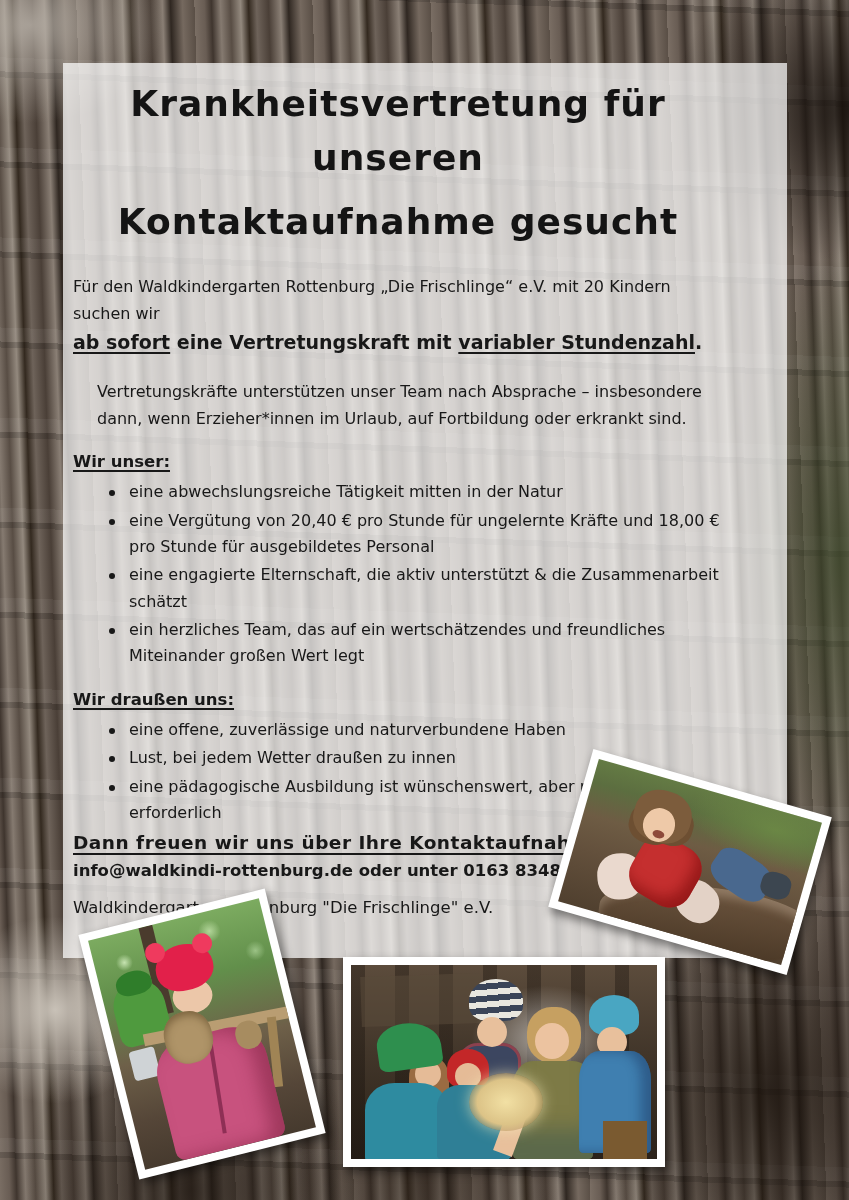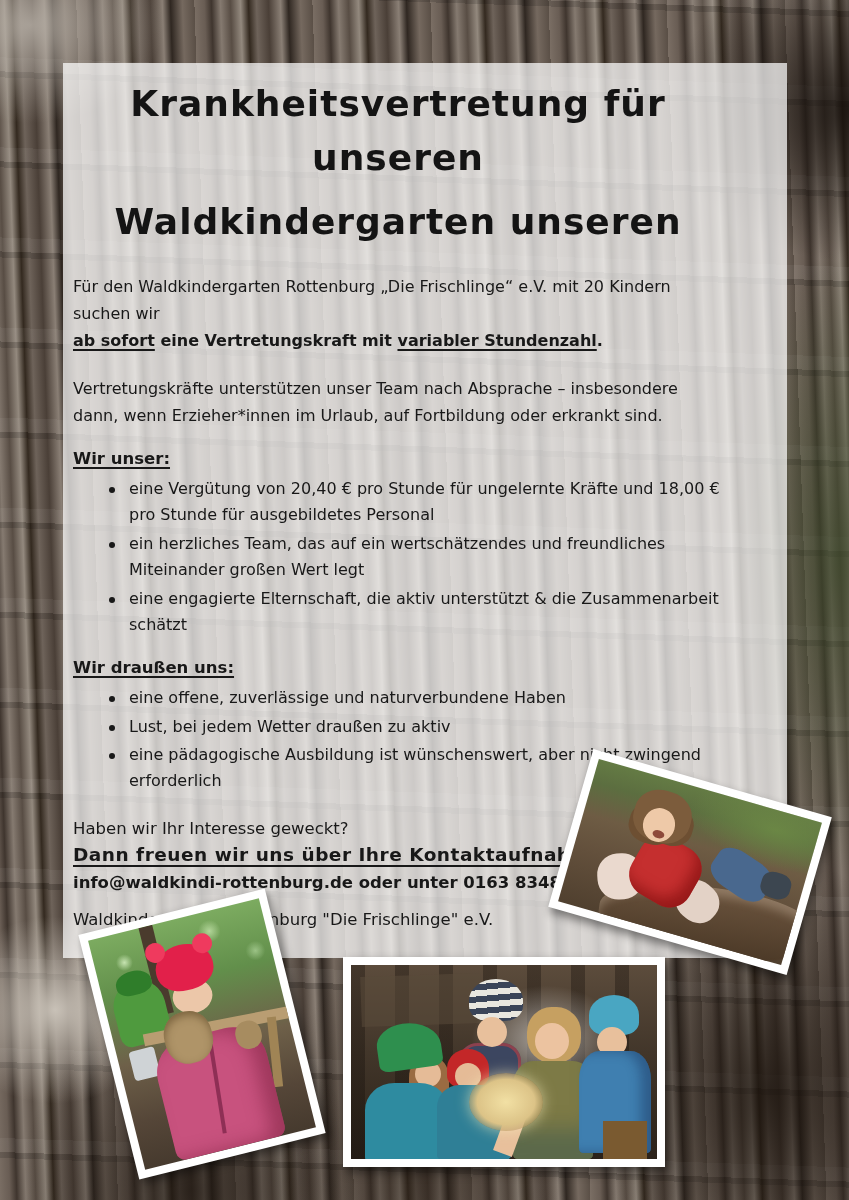--- a/index.html
+++ b/index.html
@@ -36,23 +36,23 @@
   .content{
     position:absolute;left:63px;top:63px;width:672px;z-index:2;
     padding:14px 12px 0 10px;box-sizing:border-box;
   }
   .title{ text-align:center;font-weight:bold;letter-spacing:1px; }
   .title .t1,.title .t2{ font-size:36px;line-height:1.5;display:block;color:#141414; }
   .title .t2{ margin-top:10px; }
   p{ margin:0; }
   .body-txt{ font-size:16px;line-height:1.7; }
   .intro{ margin-top:24px; }
-  .intro-strong{ font-size:16px;font-weight:bold;line-height:1.6; }
+  .intro-strong{ font-size:19px;font-weight:bold;line-height:1.6; }
   .u{ text-decoration:underline;text-underline-offset:3px;text-decoration-thickness:2px; }
-  .desc{ margin-top:20px; }
+  .desc{ margin-top:20px;margin-left:24px; }
   .sect{ margin-top:20px;font-size:16.5px;font-weight:bold;text-decoration:underline;
          text-underline-offset:3px;text-decoration-thickness:1.5px; }
   ul.blist{ margin:8px 0 0 0;padding:0 0 0 36px;list-style:none; }
   ul.blist li{ position:relative;font-size:16px;line-height:1.65;margin-bottom:2px;padding-left:20px; }
   ul.blist li .dot{ position:absolute;left:0;top:11px;width:6px;height:6px;border-radius:50%;background:#181818; }
   .question{ margin-top:24px;font-size:16.5px; }
   .cta{ margin-top:6px;font-size:18.5px;font-weight:bold;text-decoration:underline;
         text-underline-offset:4px;text-decoration-thickness:2px;letter-spacing:.5px; }
   .info-line{ margin-top:8px;font-size:16.5px;font-weight:bold; }
   .org-line{ margin-top:18px;font-size:16.5px; }
@@ -137,45 +137,45 @@
 </style>
 </head>
 <body>
 
 <div class="bark"></div>
 <div class="overlay"></div>
 
 <div class="content">
   <h1 class="title" style="margin:0;">
     <span class="t1">Krankheitsvertretung für unseren</span>
-    <span class="t2">Waldkindergarten unseren</span>
+    <span class="t2">Kontaktaufnahme gesucht</span>
   </h1>
 
   <p class="body-txt intro">
     <span>Für den Waldkindergarten Rottenburg „Die Frischlinge“ e.V. mit 20 Kindern suchen wir</span><br>
     <span class="intro-strong"><span class="u">ab sofort</span><span> eine Vertretungskraft mit </span><span class="u">variabler Stundenzahl</span><span>.</span></span>
   </p>
 
   <p class="body-txt desc">Vertretungskräfte unterstützen unser Team nach Absprache – insbesondere dann, wenn Erzieher*innen im Urlaub, auf Fortbildung oder erkrankt sind.</p>
 
   <p class="sect">Wir unser:</p>
   <ul class="blist">
+    <li><span class="dot"></span><span>eine abwechslungsreiche Tätigkeit mitten in der Natur</span></li>
     <li><span class="dot"></span><span>eine Vergütung von 20,40 € pro Stunde für ungelernte Kräfte und 18,00 € pro Stunde für ausgebildetes Personal</span></li>
+    <li><span class="dot"></span><span>eine engagierte Elternschaft, die aktiv unterstützt &amp; die Zusammenarbeit schätzt</span></li>
     <li><span class="dot"></span><span>ein herzliches Team, das auf ein wertschätzendes und freundliches Miteinander großen Wert legt</span></li>
-    <li><span class="dot"></span><span>eine engagierte Elternschaft, die aktiv unterstützt &amp; die Zusammenarbeit schätzt</span></li>
   </ul>
 
   <p class="sect">Wir draußen uns:</p>
   <ul class="blist">
     <li><span class="dot"></span><span>eine offene, zuverlässige und naturverbundene Haben</span></li>
-    <li><span class="dot"></span><span>Lust, bei jedem Wetter draußen zu aktiv</span></li>
+    <li><span class="dot"></span><span>Lust, bei jedem Wetter draußen zu innen</span></li>
     <li><span class="dot"></span><span>eine pädagogische Ausbildung ist wünschenswert, aber nicht zwingend erforderlich</span></li>
   </ul>
 
-  <p class="question">Haben wir Ihr Interesse geweckt?</p>
   <p class="cta">Dann freuen wir uns über Ihre Kontaktaufnahme:</p>
   <p class="info-line">info@waldkindi-rottenburg.de oder unter 0163 8348444</p>
   <p class="org-line">Waldkindergarten Rottenburg "Die Frischlinge" e.V.</p>
 </div>
 
 <div class="photo ph-left">
   <div class="pic">
     <div class="lp-trunk"></div>
     <div class="lp-kid2"></div>
     <div class="lp-cap"></div>

